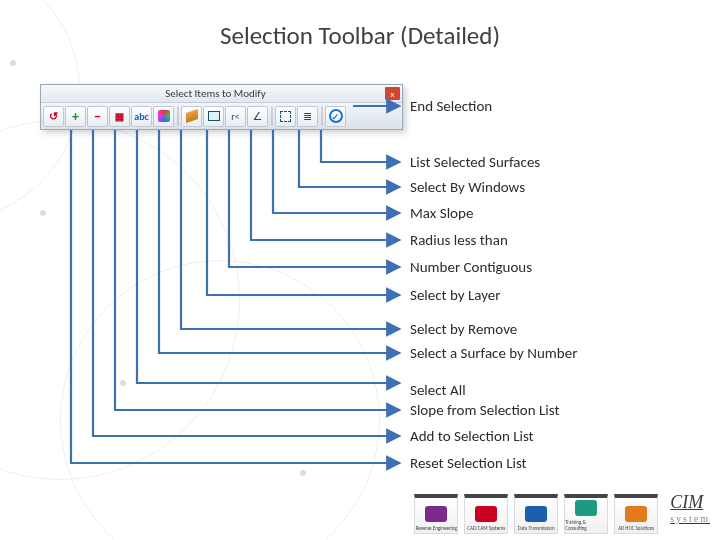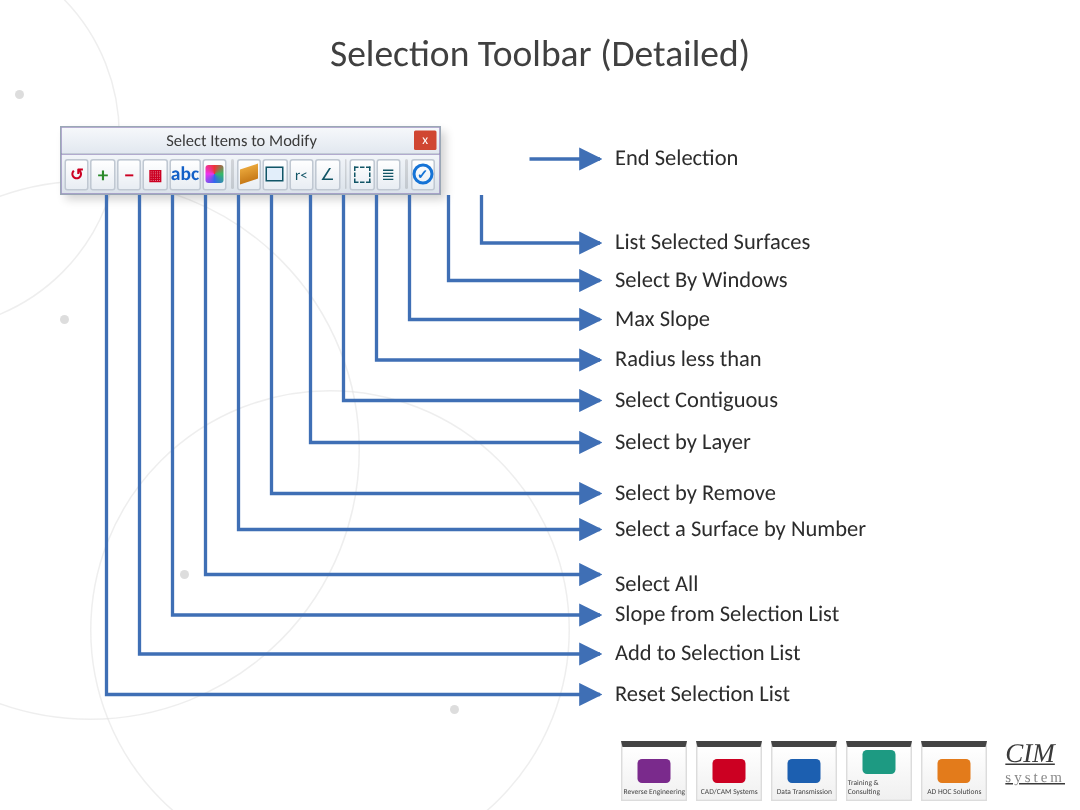--- a/index.html
+++ b/index.html
@@ -21,23 +21,23 @@
     position:absolute; left:0; right:0; top:20px;
     text-align:center;
     font-size:25px;
     font-weight:400;
     color:#404040;
   }
   
   .win {
     position:absolute;
     left:40px; top:84px;
-    width:254px;
+    width:363px;
     border:1px solid #9aa7b5;
-    background:#4c1d95;
+    background:#e5e5e5;
     box-shadow: 3px 3px 6px rgba(0,0,0,.18);
   }
   .titlebar{
     height:18px;
     background:linear-gradient(#f6f8fb,#e2e8f0);
     display:flex; align-items:center;
     font-size:11px; color:#3a3a3a;
     position:relative;
     border-bottom:1px solid #c3ccd6;
     padding-left:6px;
@@ -68,21 +68,21 @@
     display:flex; align-items:center; justify-content:center;
     cursor:pointer;
     position:relative;
   }
   .sep{ width:2px; height:20px; background:rgba(0,0,0,.12); margin:0 2px; border-radius:1px;}
   
   .g-reset{color:#c02; font-size:11px; font-weight:bold;}
   .g-add{color:#2a8a2a; font-size:14px; font-weight:bold;}
   .g-remove{color:#c02; font-size:14px; font-weight:bold;}
   .g-all{color:#c02; font-size:10px; font-weight:bold;}
-  .g-num{color:#1360c7; font-size:13px; font-weight:bold;}
+  .g-num{color:#1360c7; font-size:10px; font-weight:bold;}
   .g-color{width:12px;height:12px;background:conic-gradient(#e33,#3b6,#36e,#e3e,#e33); border-radius:2px;}
   .g-layer{width:12px;height:10px;background:linear-gradient(#e9a63a,#c77a18);transform:skewY(-18deg);}
   .g-contig{width:12px;height:10px;border:1px solid #156;background:#e2eefa;}
   .g-radius{color:#156;font-size:10px;}
   .g-slope{color:#156;font-size:11px;}
   .g-winsel{width:11px;height:11px;border:1px dashed #156;}
   .g-list{color:#156;font-size:11px;}
   .g-end{width:14px;height:14px;border-radius:50%;border:2px solid #1573d6;display:flex;align-items:center;justify-content:center;}
   .g-end::after{content:"✓";color:#1573d6;font-size:9px;font-weight:bold;}
 
@@ -204,21 +204,21 @@
     <path d="M 71,130 L 71,463 L400,463"></path>
   </g>
 </svg>
 
 <div class="labels">
   <div class="lbl" style="top:97px">End Selection</div>
   <div class="lbl" style="top:153px">List Selected Surfaces</div>
   <div class="lbl" style="top:178px">Select By Windows</div>
   <div class="lbl" style="top:204px">Max Slope</div>
   <div class="lbl" style="top:231px">Radius less than</div>
-  <div class="lbl" style="top:258px">Select Contiguous</div>
+  <div class="lbl" style="top:258px">Number Contiguous</div>
   <div class="lbl" style="top:286px">Select by Layer</div>
   <div class="lbl" style="top:320px">Select by Remove</div>
   <div class="lbl" style="top:344px">Select a Surface by Number</div>
   <div class="lbl" style="top:381px">Select All</div>
   <div class="lbl" style="top:401px">Slope from Selection List</div>
   <div class="lbl" style="top:427px">Add to Selection List</div>
   <div class="lbl" style="top:454px">Reset Selection List</div>
 </div>
 
 <div class="footer">

